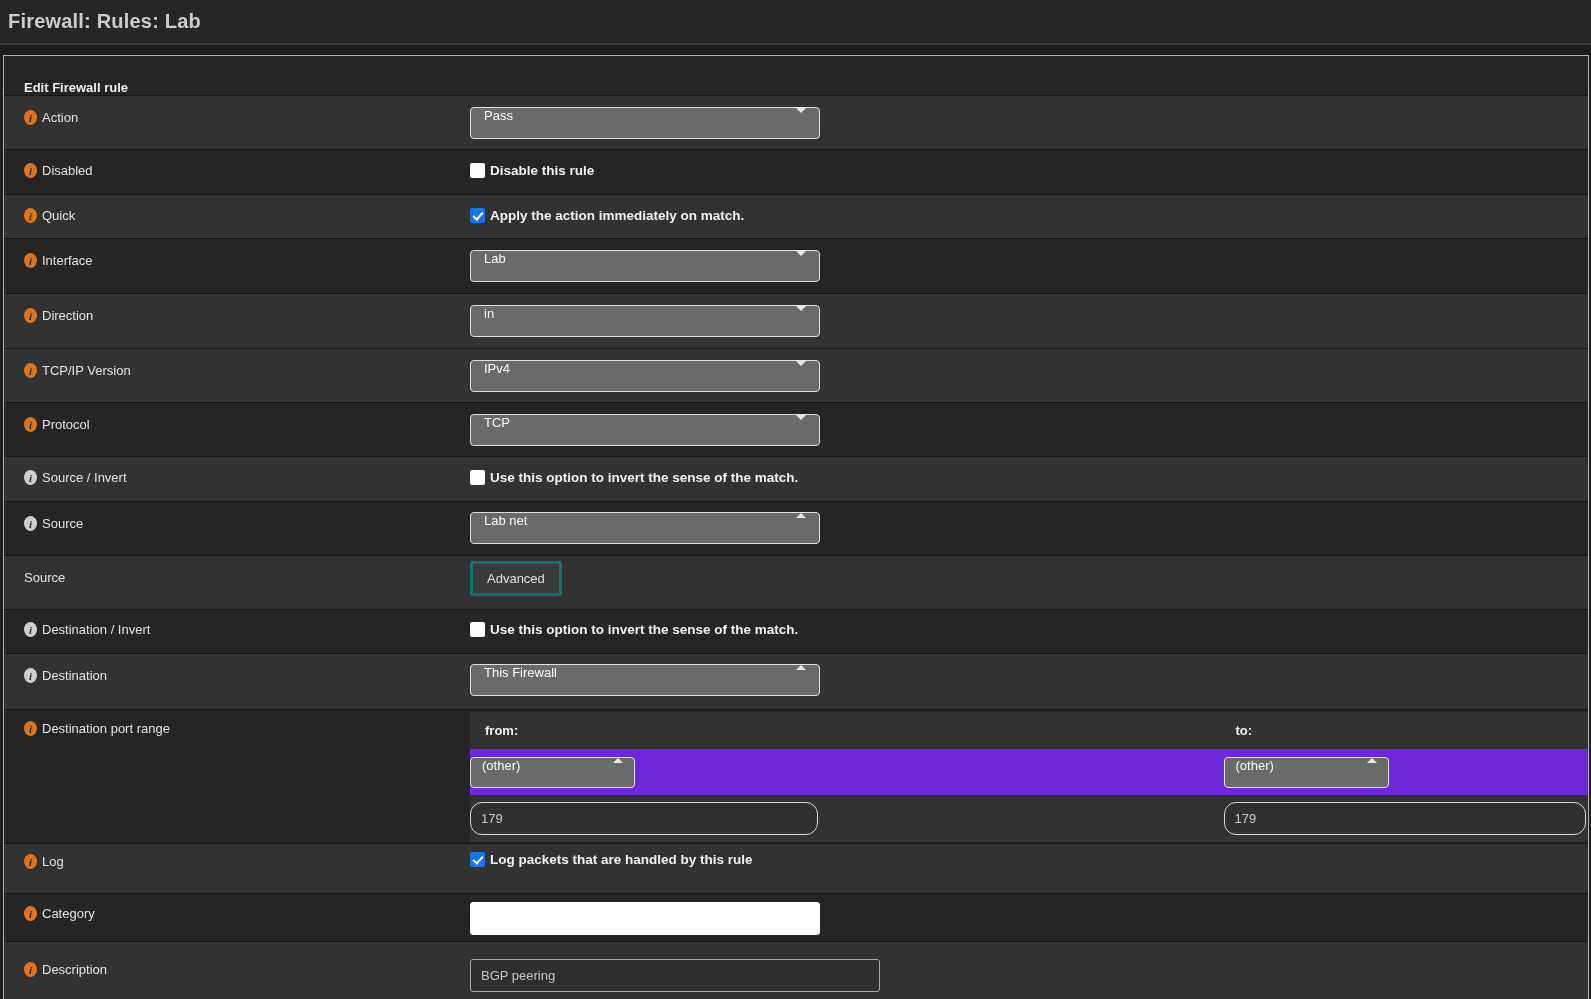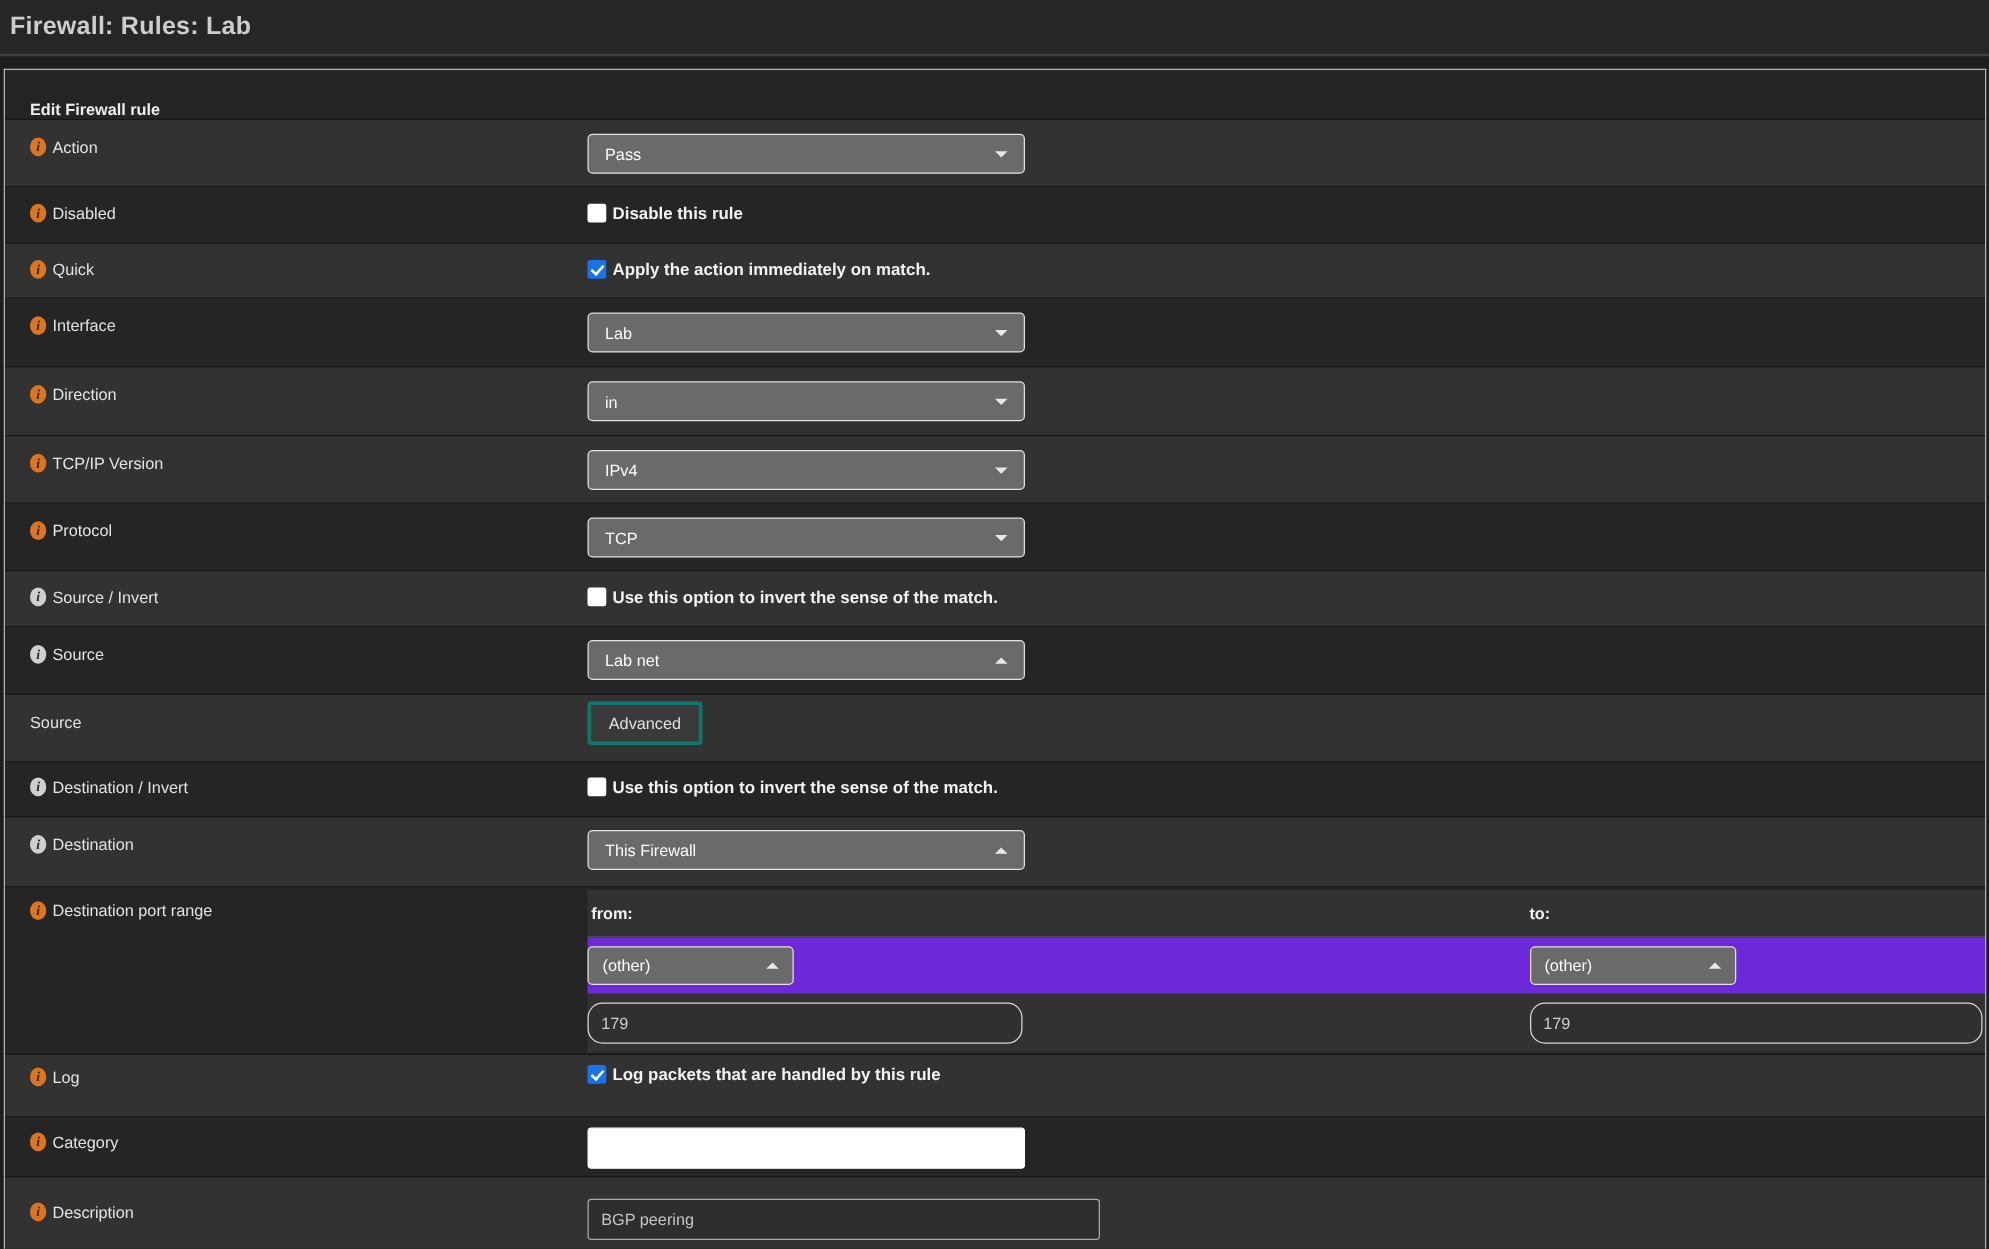--- a/index.html
+++ b/index.html
@@ -46,21 +46,21 @@
     display:inline-flex; align-items:center; justify-content:center;
     font-family:"Liberation Serif", serif; font-style:italic; font-weight:bold;
     font-size:11px; color:#2b2b2b; flex:0 0 13px; margin-top:0px;
   }
   .ico.orange { background:#dd7420; }
   .ico.white  { background:#cfcfcf; }
 
   
   .select {
     width:350px; height:32px; background:#6a6a6a; border:1px solid #e2e2e2;
-    border-radius:4px; display:flex; align-items:center; justify-content:space-between;
+    border-radius:4px; display:flex; justify-content:space-between;
     padding:0 13px; cursor:pointer;
   }
   .select .sel-txt { font-size:13px; color:#fbfbfb; }
   .caret { width:0; height:0; display:inline-block; }
   .caret[data-dir="down"] { border-left:5px solid transparent; border-right:5px solid transparent; border-top:5px solid #e8e8e8; }
   .caret[data-dir="up"]   { border-left:5px solid transparent; border-right:5px solid transparent; border-bottom:5px solid #e8e8e8; }
 
   
   .cb {
     width:15px; height:15px; background:#ffffff; border-radius:2px;
@@ -91,21 +91,21 @@
 
   
   .pr-table { width:100%; }
   .pr-row { display:flex; }
   .pr-col-from { flex:0 0 67.4%; }
   .pr-col-to   { flex:1; padding-right:2px; }
   .pr-head { background:#323232; border-bottom:1px solid #555; height:38px; }
   .pr-head .pr-col-from, .pr-head .pr-col-to {
     display:flex; align-items:center; font-size:13px; font-weight:bold; color:#f2f2f2;
   }
-  .pr-head .pr-col-from { padding-left:3px; }
+  .pr-head .pr-col-from { padding-left:3px;margin-left:12px; }
   .pr-selects { background:#6d28d9; height:45px; }
   .pr-selects .select { width:165px; height:31px; margin-top:7px; padding:0 11px; }
   .pr-inputs { background:#323232; height:47px; }
   .pr-inputs .tinput { margin-top:7px; background:#303030; border:1px solid #d8d8d8; color:#cccccc; border-radius:12px; }
   .pr-inputs .pr-col-from .tinput { width:348px; }
   .pr-inputs .pr-col-to .tinput { width:100%; }
 </style>
 </head>
 <body>
 

